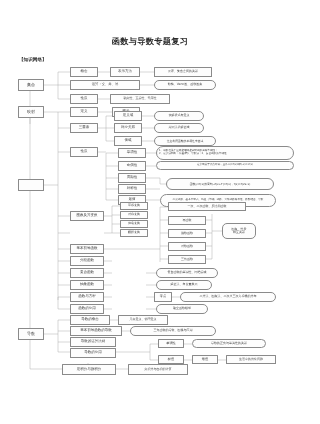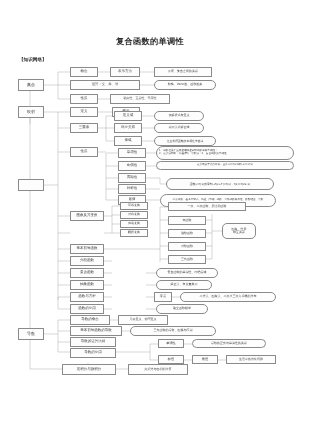--- a/index.html
+++ b/index.html
@@ -84,21 +84,21 @@
   .s28 { font-size: 2.8px; }
   .s26 { font-size: 2.6px; }
 
   .txt-left { justify-content: flex-start; text-align: left; padding-left: 2px; }
 </style>
 </head>
 <body>
 
 <div id="page">
 
-  <div class="title">复合函数的单调性</div>
+  <div class="title">函数与导数专题复习</div>
   <div class="section-label">【知识网络】</div>
 
   <div id="diagram">
 
     <svg id="wires" viewBox="0 0 300 424" xmlns="http://www.w3.org/2000/svg">
       <g stroke="#9a9a9a" stroke-width="0.4" fill="none">
 
         <path d="M30,85 L30,369"></path>
         <path d="M30,369 L88,369"></path>
 

